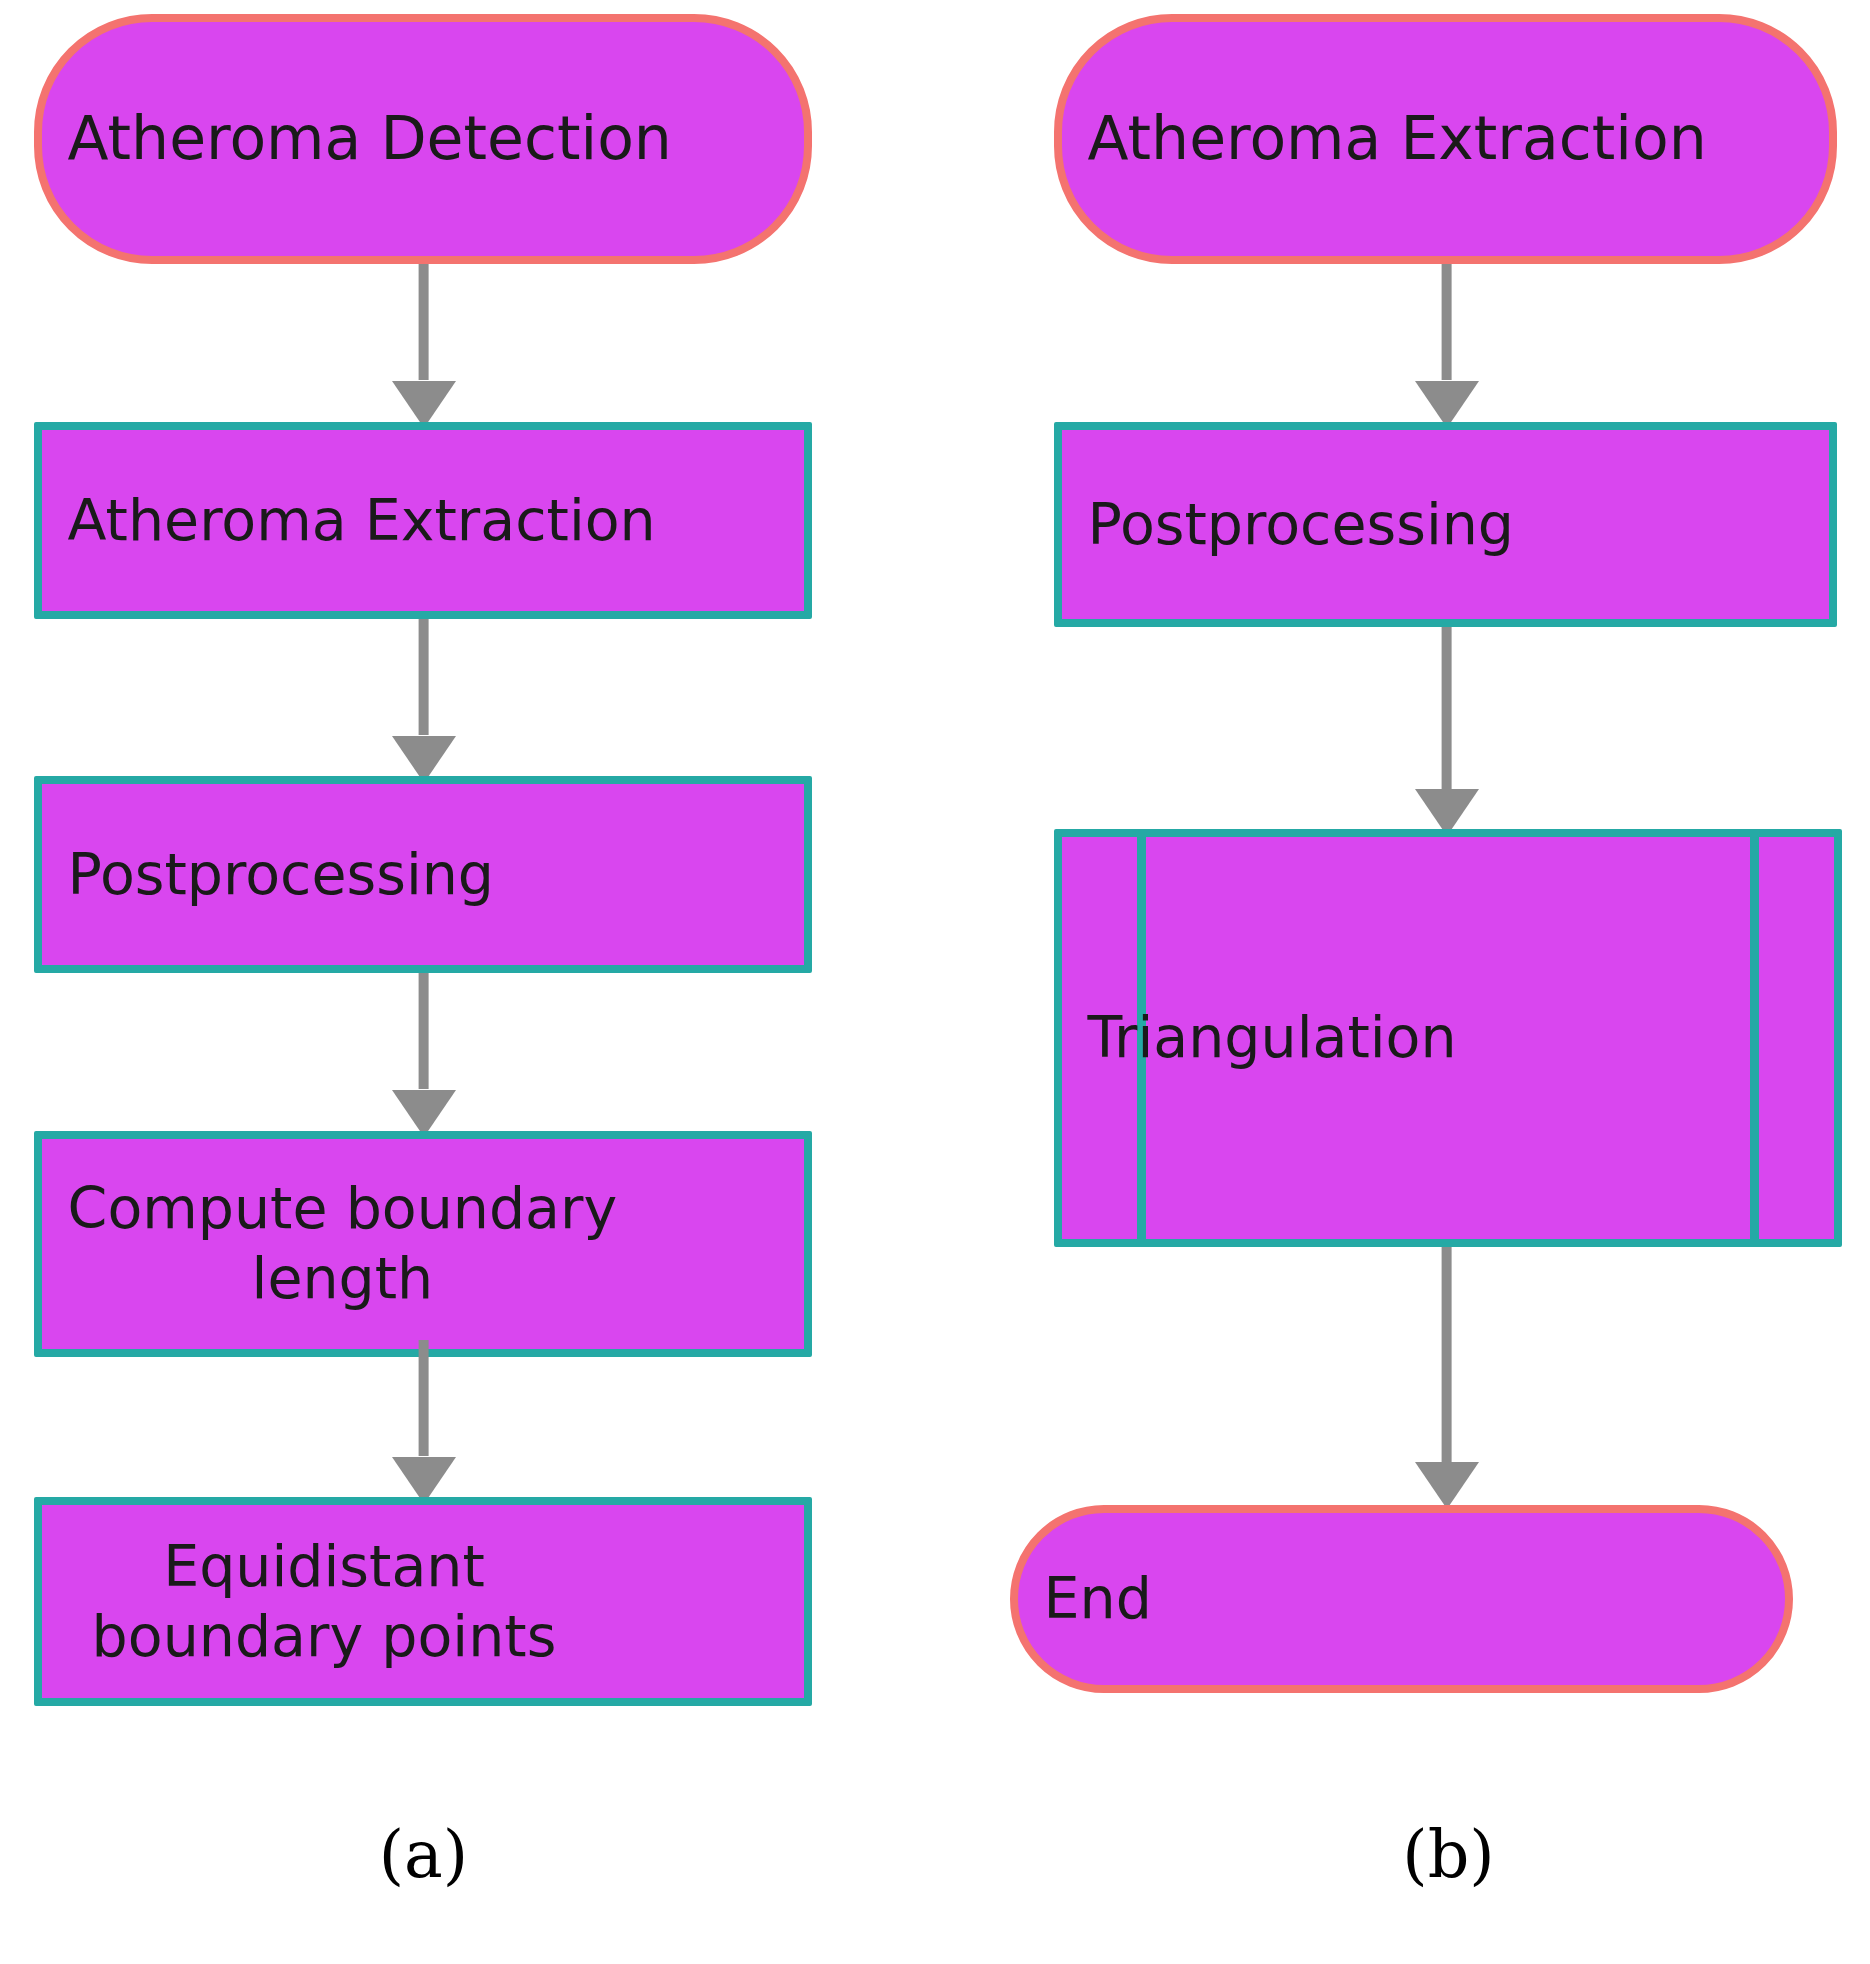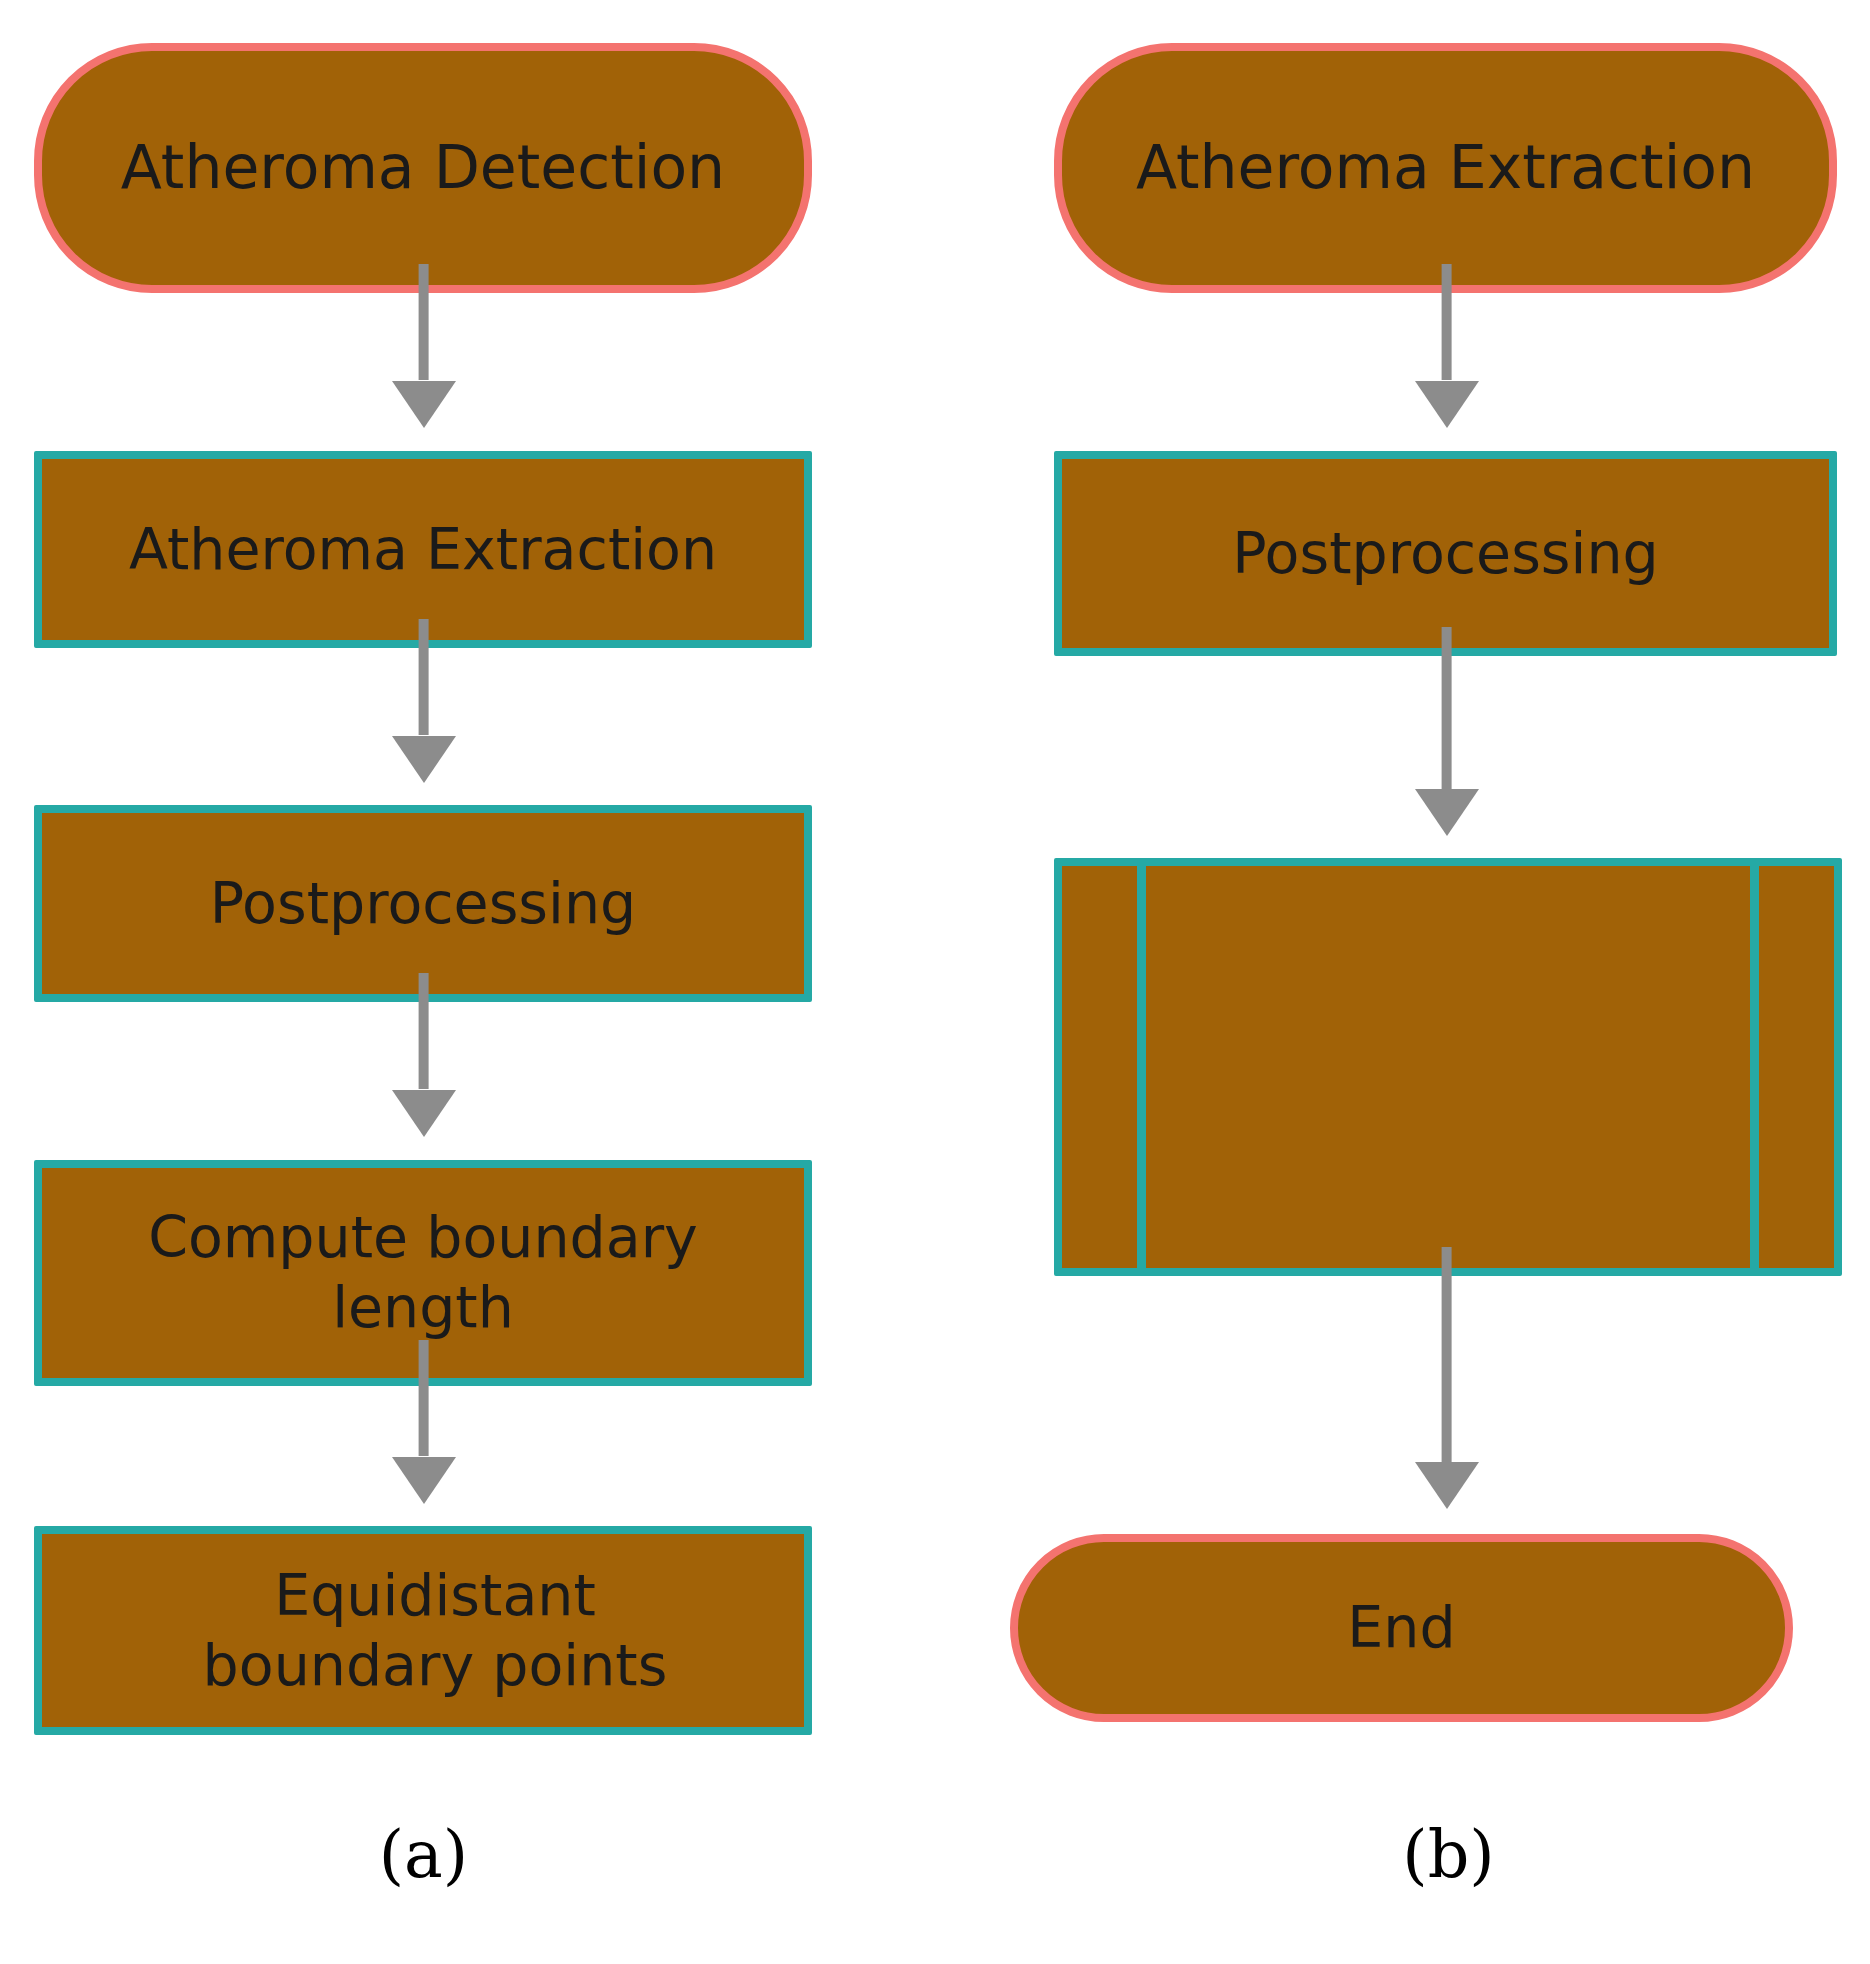--- a/index.html
+++ b/index.html
@@ -18,28 +18,26 @@
   #canvas {
     position: relative;
     width: 1871px;
     height: 1964px;
   }
 
   
   .node {
     position: absolute;
     box-sizing: border-box;
-    background: #a16207;
+    background: #d946ef;
     display: flex;
     align-items: center;
-    justify-content: center;
     text-align: center;
     color: #1a1a1a;
     line-height: 1.22;
-    margin-top: 29px;
   }
 
   .node-terminal {
     border: 8.9px solid #F4736F;
     border-radius: 118px;
   }
 
   .node-process {
     border: 8.9px solid #25A9A5;
     border-radius: 2px;
@@ -172,20 +170,21 @@
     </div>
 
     <div class="connector" style="left:1412px; top:627px; width:69px; height:209px;">
       <div class="shaft" style="height:162px;"></div>
       <div class="head"></div>
     </div>
 
     <div class="node node-subroutine fs-lg" style="left:1054px; top:829px; width:788px; height:418px;">
       <div class="sub-bar left"></div>
       <div class="sub-bar right"></div>
+      <span class="node-label">Triangulation</span>
     </div>
 
     <div class="connector" style="left:1412px; top:1247px; width:69px; height:262px;">
       <div class="shaft" style="height:215px;"></div>
       <div class="head"></div>
     </div>
 
     <div class="node node-terminal fs-lg" style="left:1010px; top:1505px; width:783px; height:188px;">
       <span class="node-label">End</span>
     </div>

